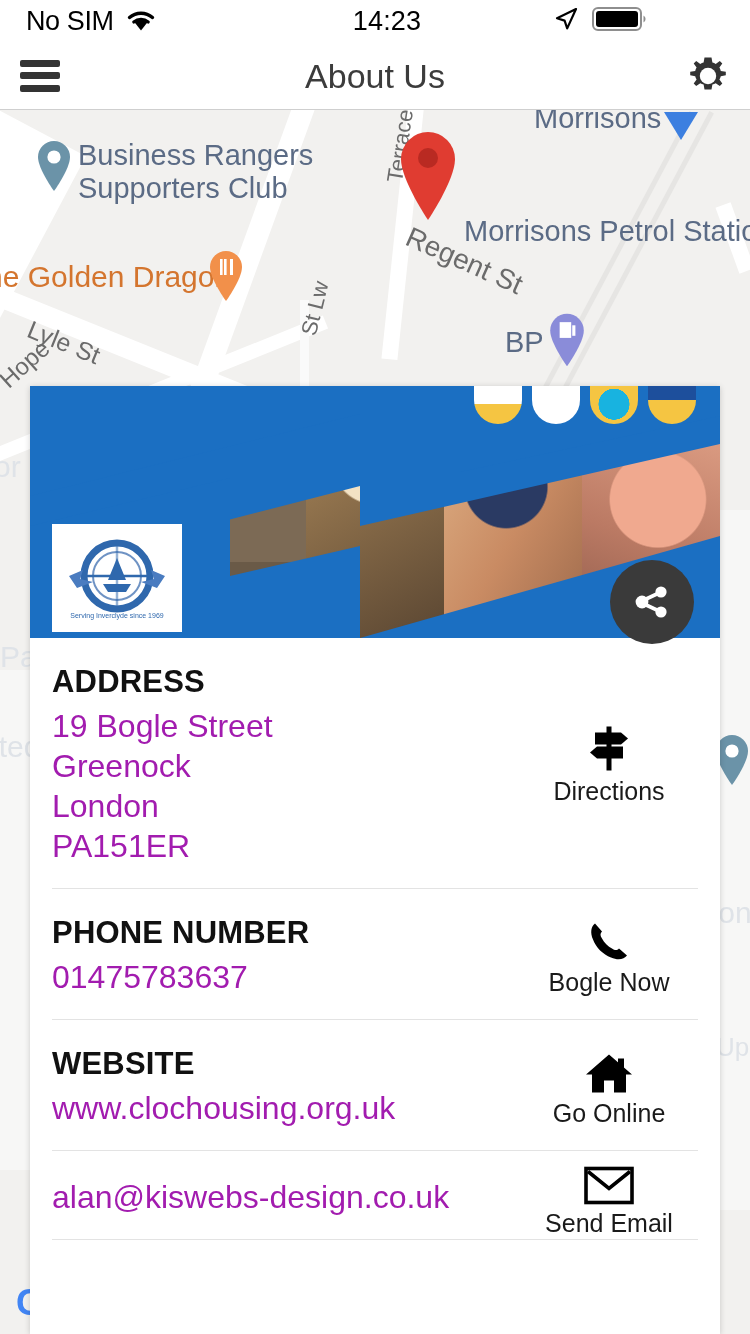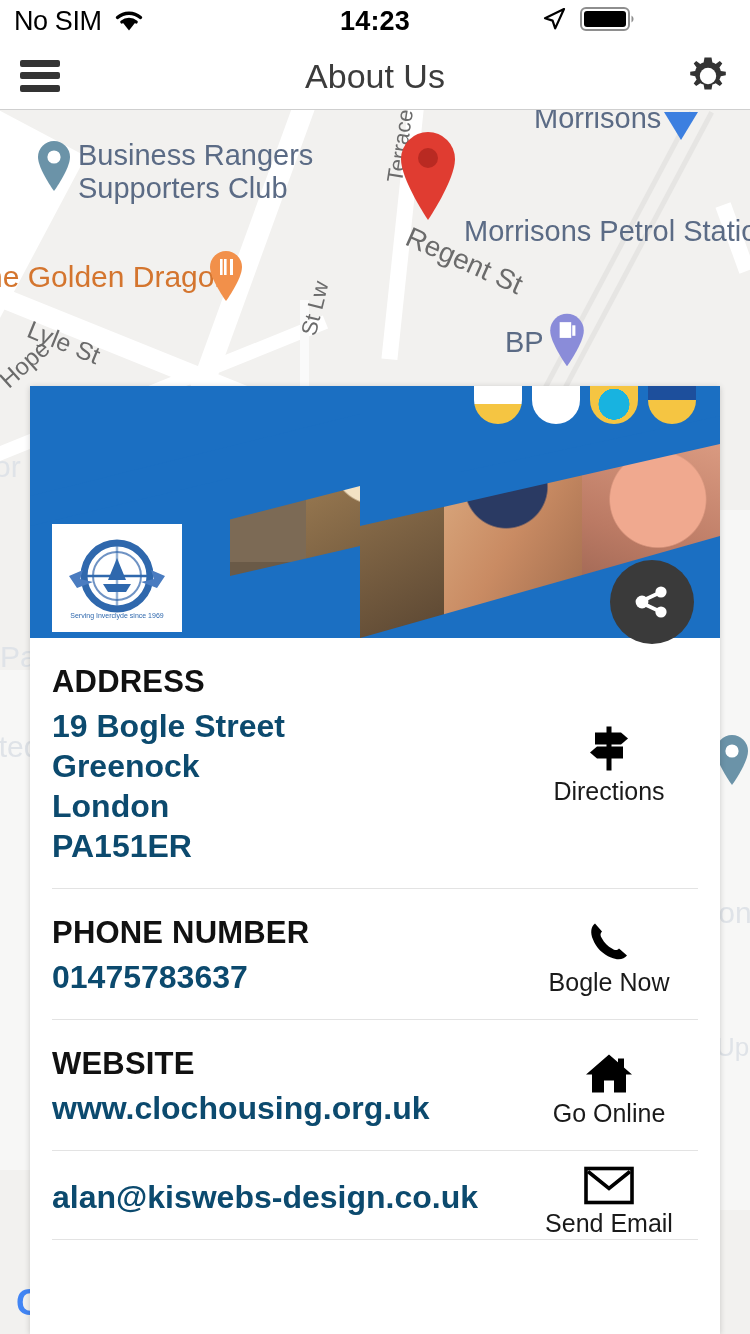--- a/index.html
+++ b/index.html
@@ -6,28 +6,28 @@
   html,body { width:750px; height:1334px; }
   body {
     font-family: "Liberation Sans", sans-serif;
     background:#ffffff;
     overflow:hidden;
     position:relative;
   }
 
   
   .status-bar{
-    position:absolute; top:0; left:0; width:648px; height:42px;
+    position:absolute; top:0; left:12px; width:648px; height:42px;
     background:#ffffff; display:flex; align-items:center;
   }
   .sb-left{ position:absolute; left:14px; top:0; height:42px; display:flex; align-items:center; gap:10px;}
   .sb-carrier{ font-size:27px; color:#000; letter-spacing:-0.4px; }
   .sb-center{ position:absolute; left:0; width:750px; text-align:center; top:0; height:42px;
               display:flex; align-items:center; justify-content:center;}
-  .sb-time{ font-size:27px; font-weight:bold; color:#000; letter-spacing:0.2px;}
+  .sb-time{ font-size:27px; font-weight:normal; color:#000; letter-spacing:0.2px;}
   .sb-right{ position:absolute; right:12px; top:0; height:42px; display:flex; align-items:center; gap:12px;}
 
   
   .nav-bar{
     position:absolute; top:42px; left:0; width:750px; height:68px;
     background:#ffffff; border-bottom:1px solid #cfcfcf;
   }
   .nav-title{
     position:absolute; left:0; width:750px; text-align:center; top:50%;
     transform:translateY(-50%); font-size:34px; color:#3c3c3c; font-weight:400;
@@ -118,21 +118,21 @@
     cursor:pointer;
   }
   .card-body{ padding:0 22px; }
 
   .section{ padding:26px 0 22px 0; position:relative; border-bottom:1px solid #e3e3e3; }
   .section:last-child{ border-bottom:1px solid #e3e3e3; }
   .section.first{ }
   .sec-label{
     font-size:31px; font-weight:bold; color:#111; letter-spacing:0.2px; margin-bottom:6px;
   }
-  .sec-line{ font-size:32px; color:#0c4a6e; line-height:1.25; font-weight:700;}
+  .sec-line{ font-size:32px; color:#a21caf; line-height:1.25; font-weight:400;}
   .sec-action{
     position:absolute; right:14px; top:50%; transform:translateY(-50%);
     width:150px; text-align:center; cursor:pointer;
   }
   .sec-action .act-label{ font-size:25px; color:#1a1a1a; margin-top:2px; display:block;}
   .act-icon{ height:54px; display:flex; align-items:flex-end; justify-content:center;}
 </style>
 </head>
 <body>
 

